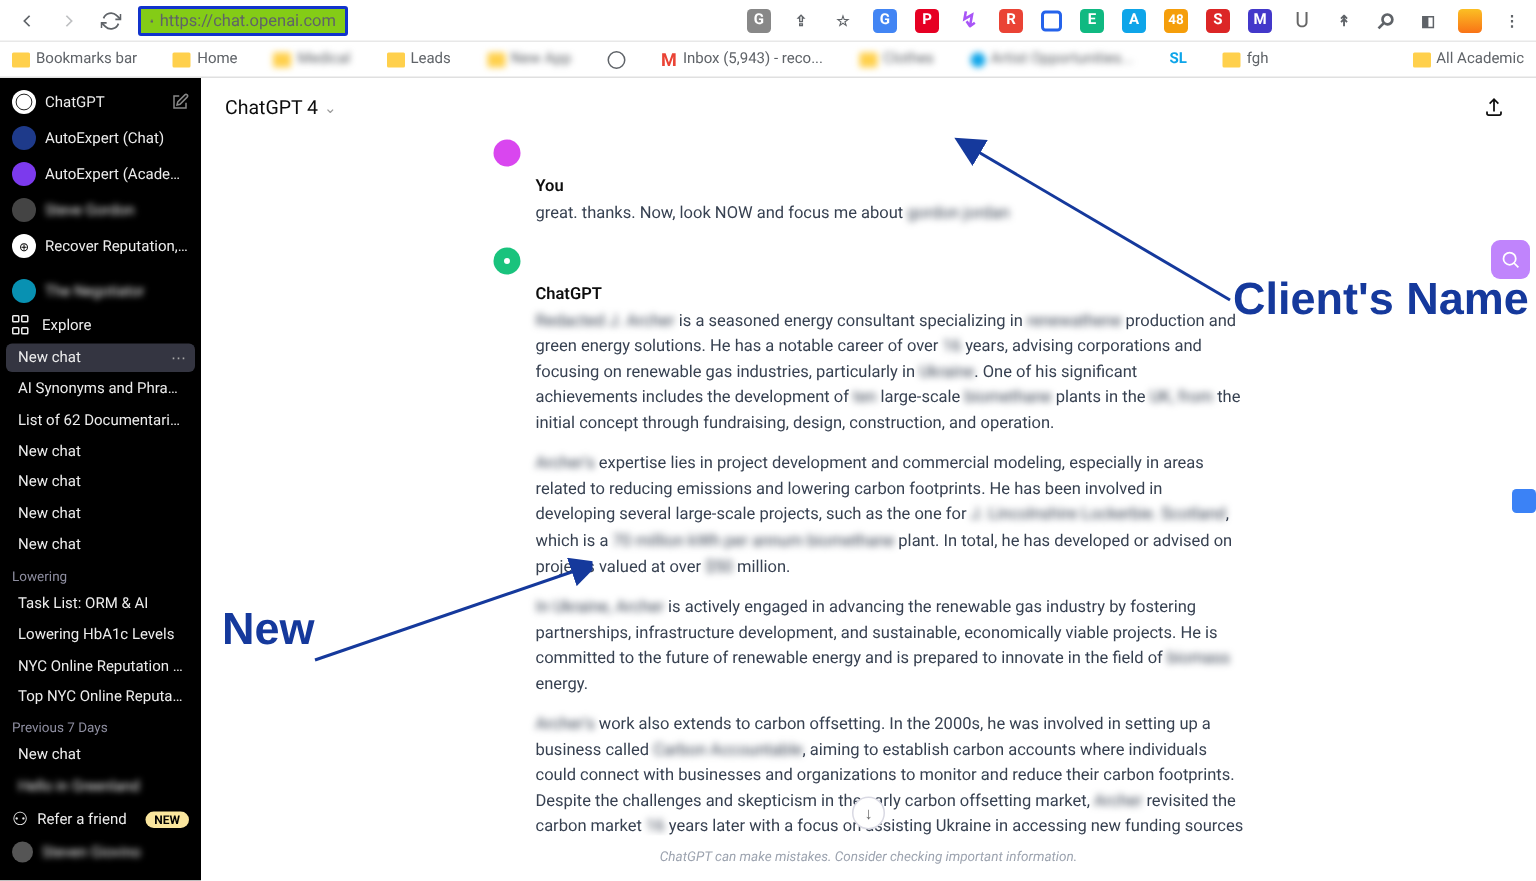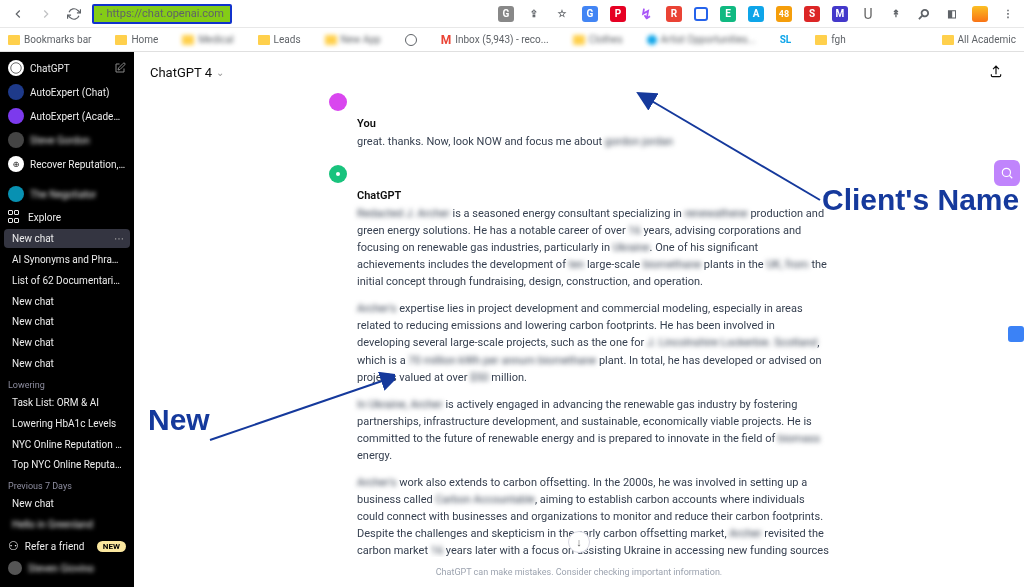--- a/index.html
+++ b/index.html
@@ -65,21 +65,21 @@
 .turn-name { font-weight:600; font-size:11px; color:#0d0d0d; margin-bottom:1px;margin-top:23px; }
 .redact { filter: blur(2.5px); display:inline; }
 .turn-content p { margin-bottom: 10px; }
 
 
 .composer-wrap { padding: 8px 0 6px; }
 .composer { max-width: 560px; margin: 0 auto; display:flex; align-items:center; gap:8px; border:1px solid #d9d9e3; border-radius: 12px; padding: 6px 8px; }
 .composer .attach { width:16px;height:16px;color:#666;cursor:pointer;}
 .composer input { flex:1; border:none; outline:none; font-size:12px; color:#9ca3af; }
 .composer .send { width:22px;height:22px;border-radius:6px;background:#f0f0f0;display:flex;align-items:center;justify-content:center;color:#bbb;}
-.disclaimer { text-align:center; font-size:9px; color:#9ca3af; padding:2px 0 4px;}
+.disclaimer { text-align:center; font-size:9px; color:#9ca3af; padding:2px 0 4px;font-style:italic;}
 
 
 .anno { position:absolute; pointer-events:none; z-index:50; }
 .anno-text { font-family: Arial, sans-serif; font-weight: 900; color:#15399c; font-size: 30px; line-height:1.05; white-space:nowrap; }
 .arrow-svg { position:absolute; }
 
 
 .float-badge { position:absolute; right:4px; top:108px; width:26px;height:26px;background:#c084fc;border-radius:6px;display:flex;align-items:center;justify-content:center;z-index:40;}
 .float-badge svg{width:14px;height:14px;fill:#fff;}
 .float-badge2 { position:absolute; right:0px; top:274px; width:16px;height:16px;background:#3b82f6;border-radius:3px;z-index:40;}

